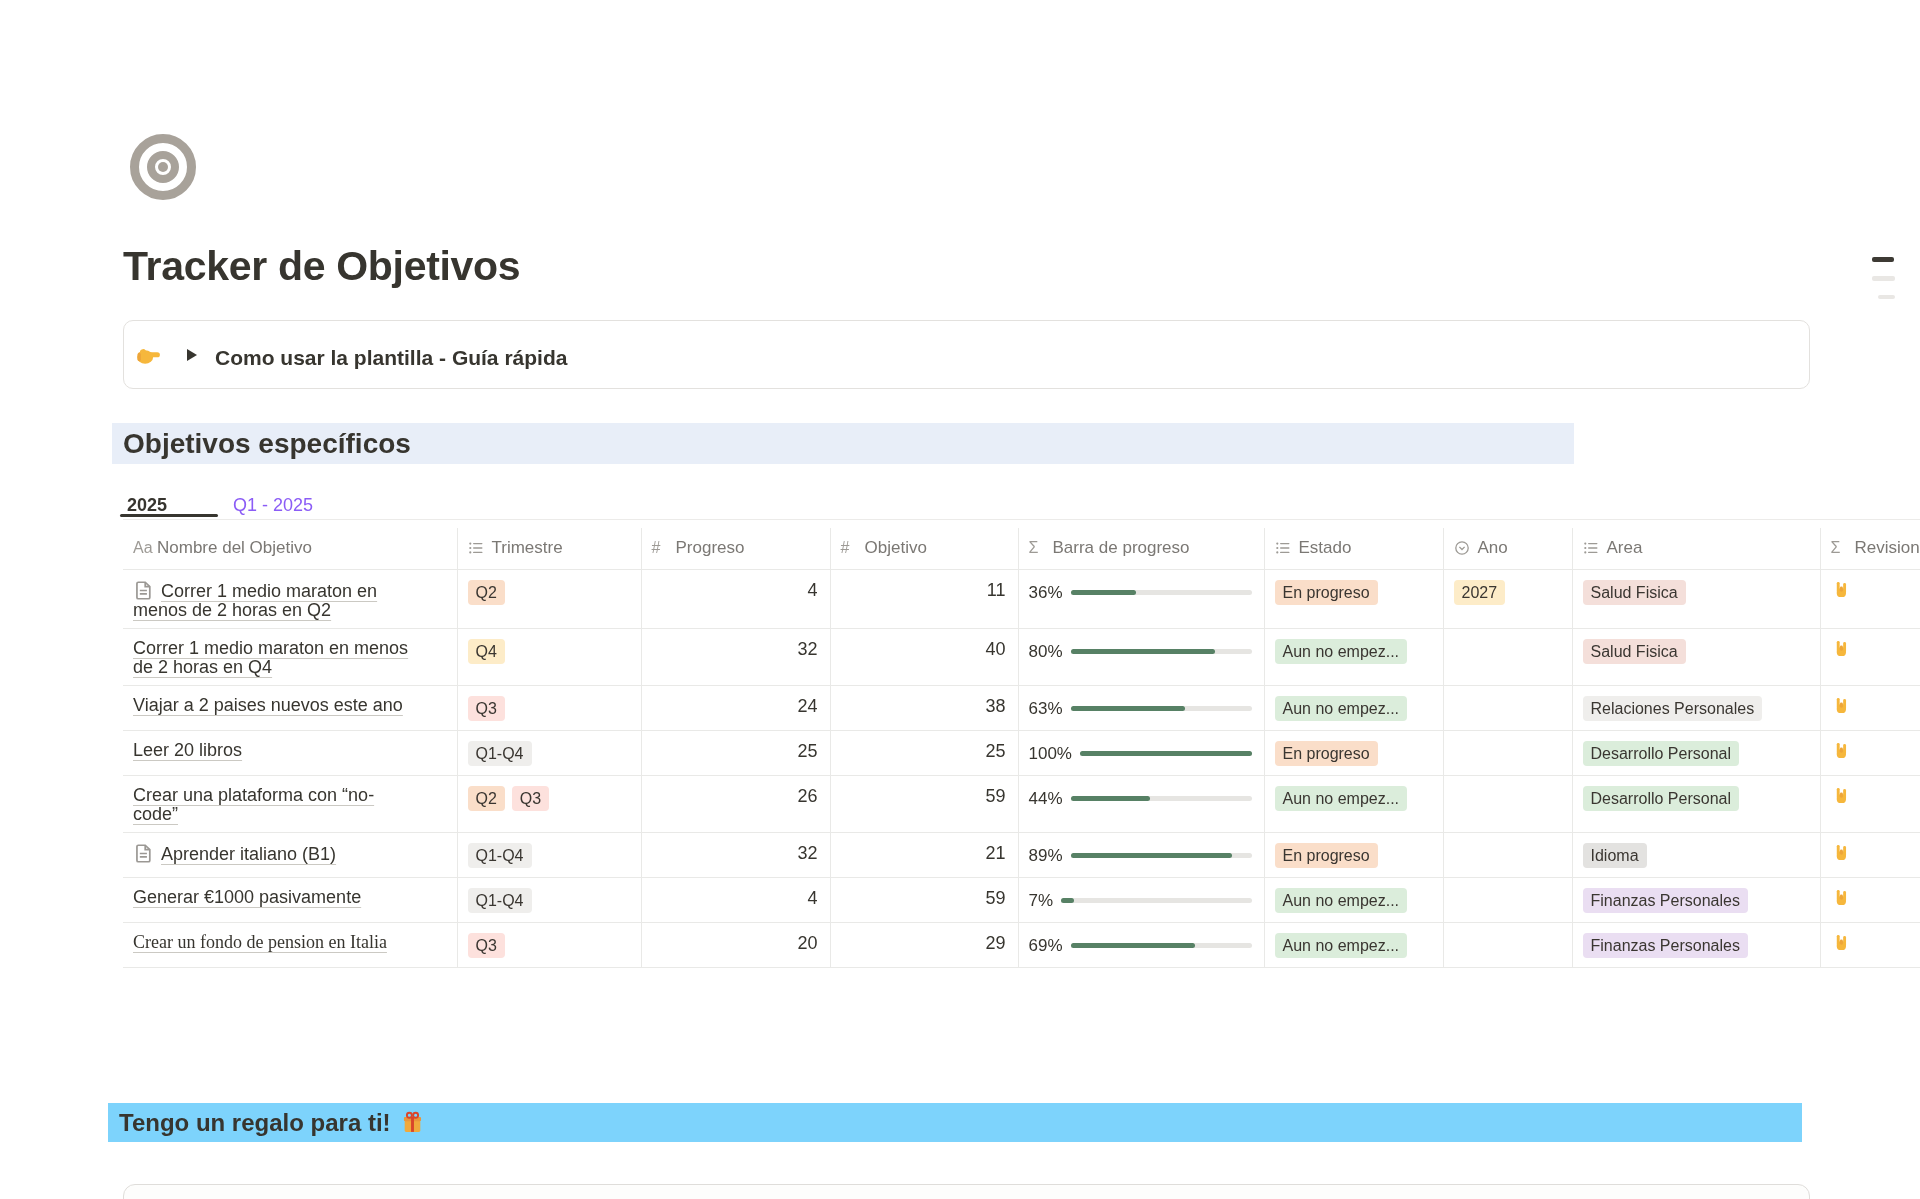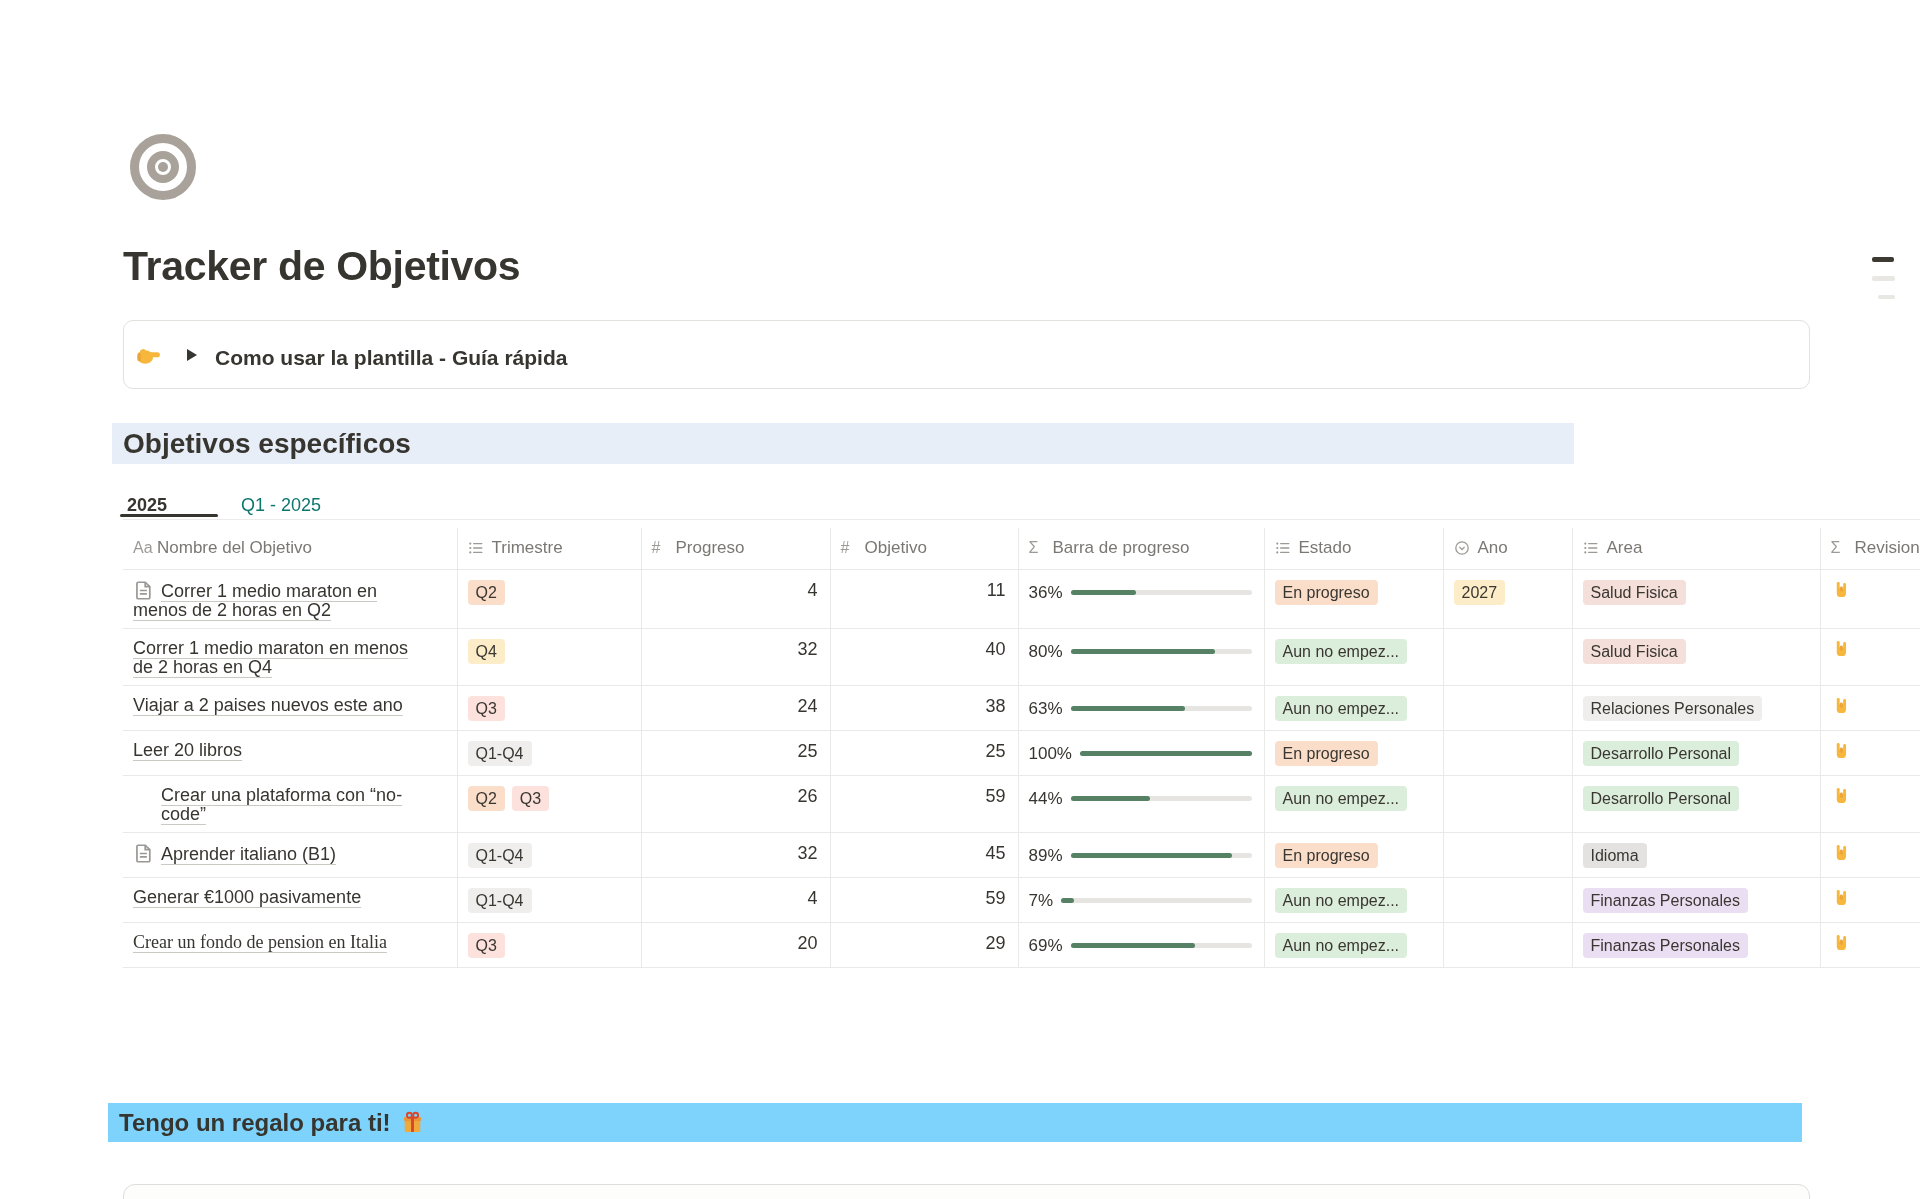--- a/index.html
+++ b/index.html
@@ -32,38 +32,38 @@
     border-top:6px solid transparent; border-bottom:6px solid transparent; margin-left:25px; }
   .callout .lbl { margin-left:18px; font-size:21px; font-weight:700; color:#37352F;margin-top:6px; }
   
   .band { position:absolute; left:112px; top:423px; width:1462px; height:41px; background:#E8EEF8; }
   .band .txt { margin-left:11px; font-size:28px; font-weight:700; line-height:41px; color:#37352F; }
   
   .tab { position:absolute; top:486px; height:28px; display:flex; align-items:center; gap:9px;
     font-size:18px; white-space:nowrap;flex-direction:column; }
   .tab svg { width:20px; height:20px; }
   .tab.active { left:127px; color:#37352F; font-weight:600; }
-  .tab.inactive { left:241px; color:#0f766e; font-weight:400; }
+  .tab.inactive { left:233px; color:#8b5cf6; font-weight:400; }
   .tab-underline { position:absolute; left:120px; top:514px; width:98px; height:3px;
     background:#37352F; border-radius:2px; }
   .tabs-divider { position:absolute; left:123px; top:519px; width:1797px; height:1px; background:#ECEBE9; }
   
   .table-clip { position:absolute; left:123px; top:528px; width:1797px; overflow:hidden; }
   table { border-collapse:collapse; table-layout:fixed; width:1877px; }
   th, td { border-right:1px solid #E9E9E7; border-bottom:1px solid #E9E9E7; vertical-align:top; text-align:left; }
   th { height:41px; padding:0 10px; font-weight:400; font-size:17px; color:#7B7874;
     white-space:nowrap; overflow:hidden; vertical-align:middle; }
   th .hicon { display:inline-block; width:24px; color:#9D9A95; font-size:16px; }
   th .hicon svg { width:16px; height:16px; vertical-align:-3px; }
   td { padding:10px 10px 8px 10px; font-size:18px; color:#37352F; }
   td.c-num { text-align:right; padding-right:12px; }
   .name-wrap { width:314px; line-height:19px; }
   tr:nth-child(1) .name-wrap { width:277px; }
   tr:nth-child(2) .name-wrap { width:278px; }
-  tr:nth-child(5) .name-wrap { width:278px;margin-left:28px; }
+  tr:nth-child(5) .name-wrap { width:278px; }
   tr:nth-child(8) .name-wrap { width:278px;font-family:Liberation Serif, serif; }
   .name-text { font-weight:500; text-decoration:underline; text-decoration-thickness:1px;
     text-underline-offset:4px; text-decoration-color:#CBC9C3; }
   .page-ico svg { width:21px; height:21px; vertical-align:-4px; margin-right:7px; }
   .tags { display:flex; gap:7px; flex-wrap:wrap; }
   .tag { font-size:16px; line-height:23px; padding:1px 8px; border-radius:4px;
     color:#3A3631; white-space:nowrap; }
   .tag-orange { background:#FADEC9; }
   .tag-yellow { background:#FDECC8; }
   .tag-red    { background:#FDE1DD; }
@@ -398,21 +398,21 @@
                   <path d="M9.3 1.7V5h3.5"></path>
                   <path d="M5.2 8h5.4M5.2 10.6h5.4"></path>
                 </svg></span><span class="name-text">Aprender italiano (B1)</span></div>
           </td>
     <td>
             <div class="tags t-tri">
               <span class="tag tag-gray">Q1-Q4</span>
             </div>
           </td>
     <td class="c-num"><span class="num-p">32</span></td>
-    <td class="c-num"><span class="num-o">45</span></td>
+    <td class="c-num"><span class="num-o">21</span></td>
     <td>
       <div class="barwrap">
         <span class="pct">89%</span>
         <div class="track">
                 <div class="fill" style="width: 89%;"></div>
               </div>
       </div>
     </td>
     <td>
             <div class="tags t-est">

